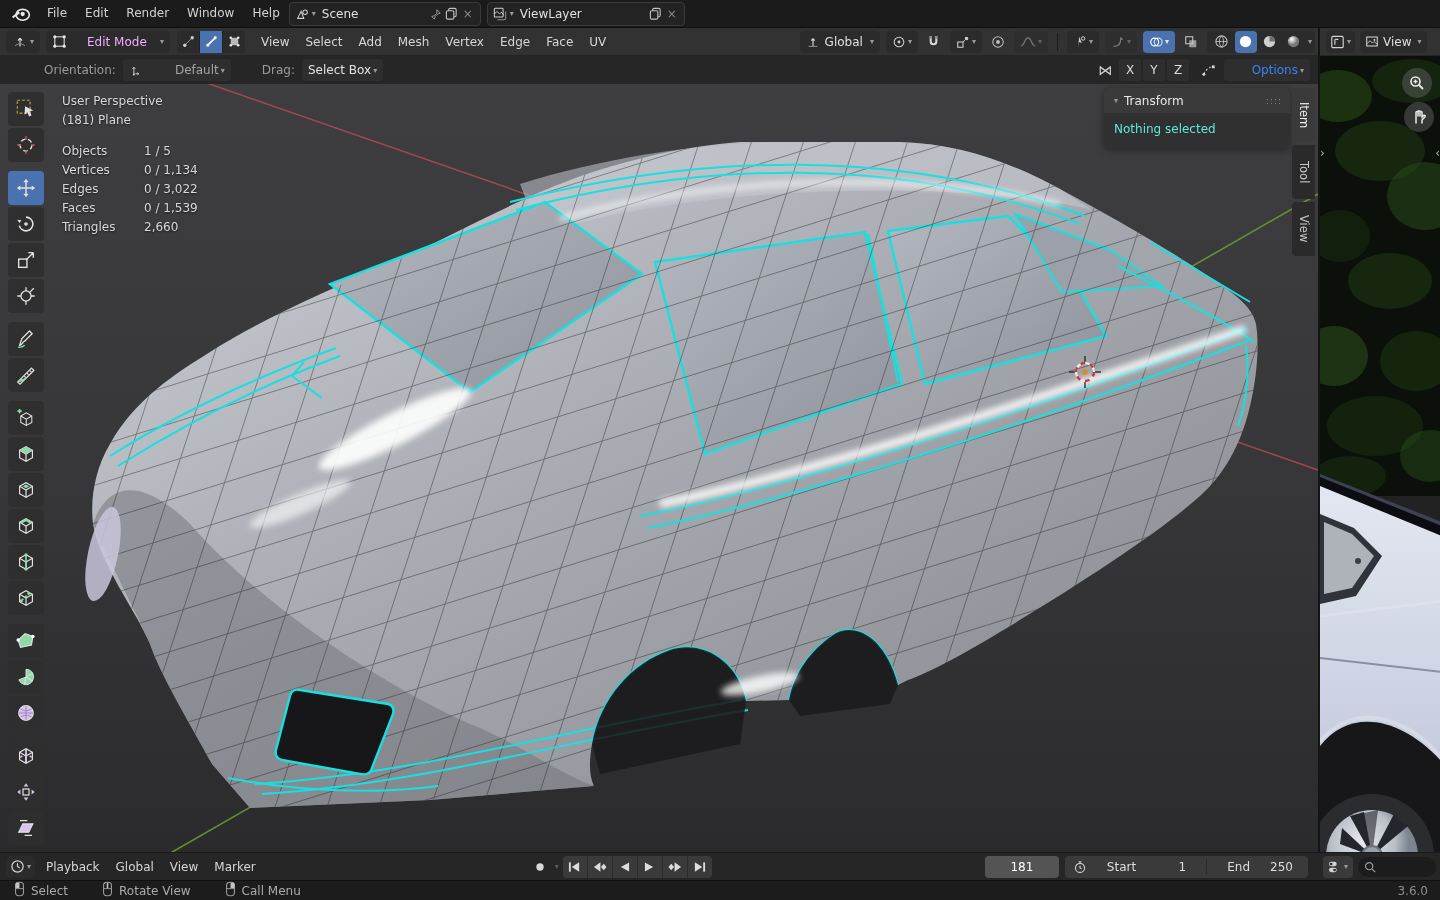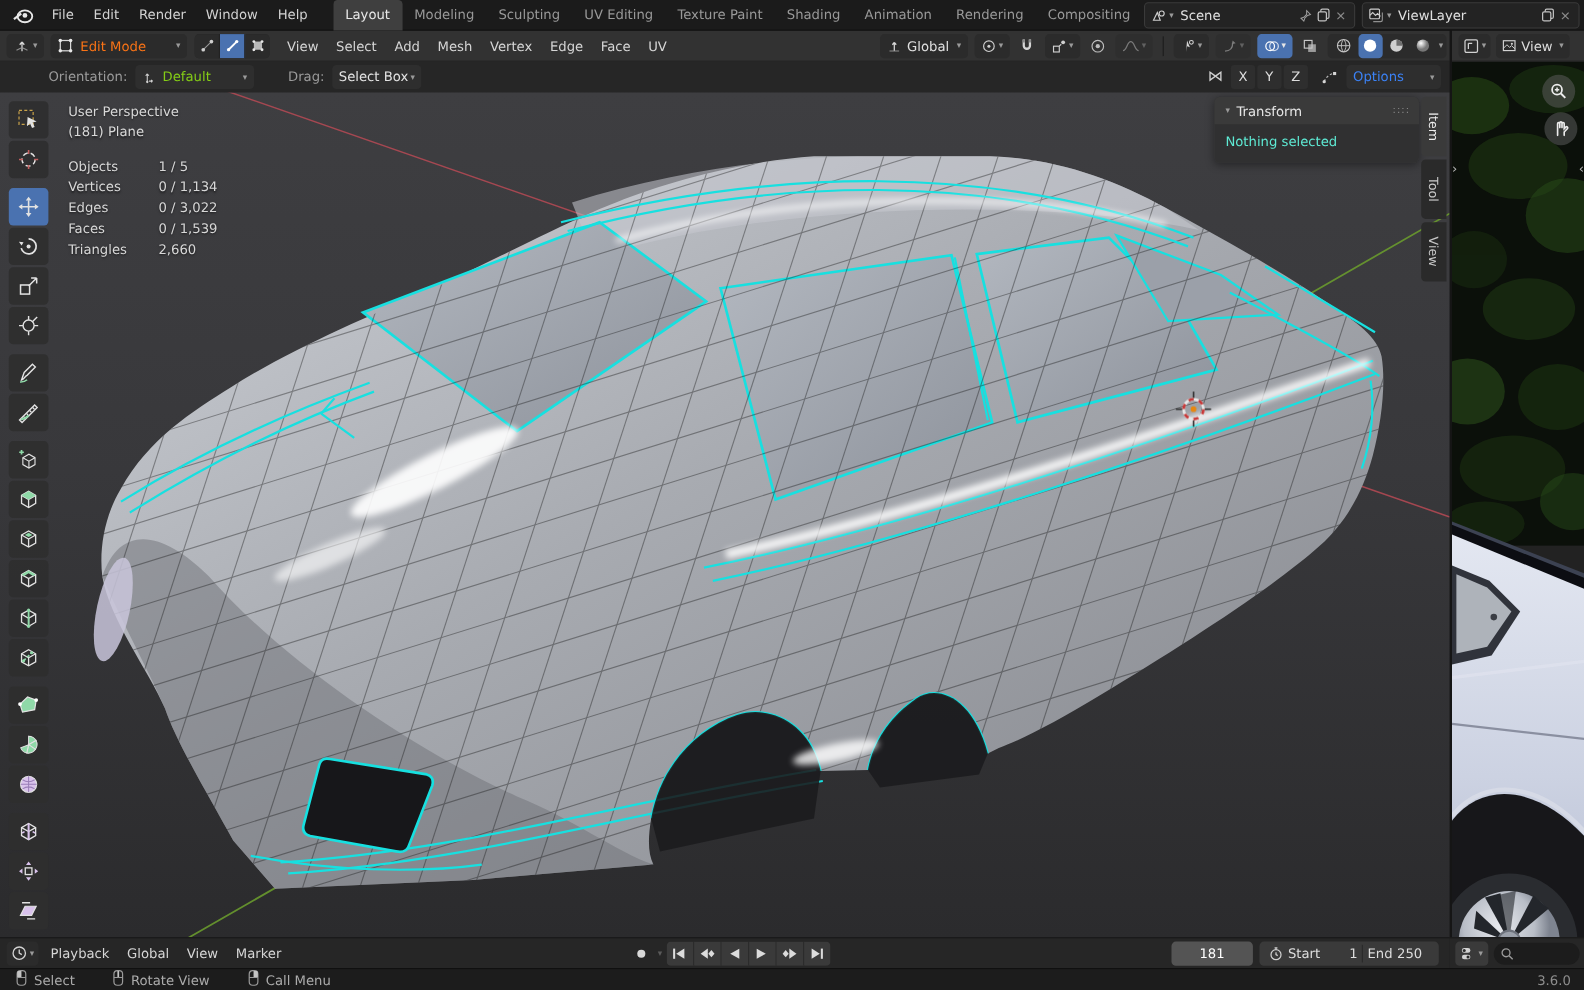--- a/index.html
+++ b/index.html
@@ -15,21 +15,21 @@
   .ws{padding:0 11px;line-height:27px;color:#999;white-space:nowrap;}
   .ws.active{background:#3f3f3f;color:#e8e8e8;border-radius:4px 4px 0 0;}
   .id-widget{display:flex;align-items:center;background:#232323;border:1px solid #3a3a3a;border-radius:4px;height:22px;margin-right:6px;padding:0 4px;}
   .id-widget .lbl{padding:0 6px;color:#e0e0e0;}
   .mini-ic{width:16px;height:16px;display:inline-flex;align-items:center;justify-content:center;}
   .chev{color:#9a9a9a;font-size:8px;margin-left:2px;}
   .dim{opacity:.45;}
 
   
   #vheader{left:0;top:28px;width:1318px;height:28px;background:#323232;display:flex;align-items:center;border-bottom:1px solid #252525;box-sizing:border-box;}
-  #toolsettings{left:0;top:56px;width:1318px;height:28px;background:#262626;display:flex;align-items:center;box-sizing:border-box;}
+  #toolsettings{left:0;top:56px;width:1318px;height:28px;background:#262626;display:flex;align-items:center;box-sizing:border-box;text-align:right;}
   .pill{display:flex;align-items:center;background:#2b2b2b;border-radius:4px;height:22px;padding:0 6px;margin:0 3px;}
   .pill.light{background:#2e2e2e;}
   .hmenu{padding:0 8px;color:#d6d6d6;}
   .seg3{display:flex;background:#262626;border-radius:4px;overflow:hidden;margin:0 4px;height:22px;}
   .seg3 .sbtn{width:22px;display:flex;align-items:center;justify-content:center;background:#2b2b2b;border-right:1px solid #222;}
   .seg3 .sbtn.active{background:#4a72b0;}
   .icbtn{width:24px;height:22px;display:flex;align-items:center;justify-content:center;border-radius:4px;margin:0 1px;}
   .icbtn.active{background:#4a72b0;}
   .shadegrp{display:flex;align-items:center;background:#2b2b2b;border-radius:4px;height:22px;padding:0 3px;margin:0 3px;}
   .shadegrp .icbtn{width:22px;}
@@ -66,21 +66,21 @@
   #stripHeader{height:28px;background:#323232;display:flex;align-items:center;border-bottom:1px solid #252525;box-sizing:border-box;padding-left:4px;}
   #stripCanvas{position:absolute;left:0;top:28px;}
   .navball{position:absolute;width:30px;height:30px;border-radius:50%;background:rgba(90,90,90,.55);display:flex;align-items:center;justify-content:center;}
   .edgechev{position:absolute;color:#b5b5b5;font-size:12px;}
 
   
   #timeline{left:0;top:852px;width:1318px;height:28px;background:#262626;display:flex;align-items:center;border-top:1px solid #1a1a1a;box-sizing:border-box;}
   .tp-btn{width:24px;height:22px;background:#3a3a3a;display:flex;align-items:center;justify-content:center;border-right:1px solid #2b2b2b;}
   #transport{display:flex;border-radius:4px;overflow:hidden;margin:0 4px;}
   #framefield{width:74px;height:22px;background:#545454;border-radius:4px;color:#fff;display:flex;align-items:center;justify-content:center;margin:0 6px;}
-  #rangegrp{display:flex;align-items:center;background:#3a3a3a;border-radius:4px;height:22px;padding:0 8px;gap:4px;color:#ddd;}
+  #rangegrp{display:flex;align-items:center;background:#3a3a3a;border-radius:4px;height:22px;padding:0 8px;gap:20px;color:#ddd;}
   #rangegrp .div{width:1px;height:16px;background:#2a2a2a;}
   #bottomright{left:1318px;top:852px;width:122px;height:28px;background:#262626;display:flex;align-items:center;border-top:1px solid #1a1a1a;box-sizing:border-box;gap:4px;padding:0 4px;}
   #searchbox{flex:1;height:20px;background:#1c1c1c;border-radius:10px;display:flex;align-items:center;padding:0 6px;gap:4px;}
 
   
   #statusbar{left:0;top:880px;width:1440px;height:20px;background:#1c1c1c;display:flex;align-items:center;color:#ababab;border-top:1px solid #101010;box-sizing:border-box;}
   .hint{display:flex;align-items:center;gap:6px;margin-left:34px;}
   .hint:first-child{margin-left:14px;}
   #version{margin-left:auto;margin-right:12px;color:#8d8d8d;}
 </style>
@@ -97,33 +97,20 @@
         </svg>
   </div>
   <div style="display:flex">
 
   <span class="tmenu">File</span>
         <span class="tmenu">Edit</span>
         <span class="tmenu">Render</span>
         <span class="tmenu">Window</span>
         <span class="tmenu">Help</span>
       </div>
-  <div id="workspaces">
-
-  <span class="ws active">Layout</span>
-        <span class="ws">Modeling</span>
-        <span class="ws">Sculpting</span>
-        <span class="ws">UV Editing</span>
-        <span class="ws">Texture Paint</span>
-        <span class="ws">Shading</span>
-        <span class="ws">Animation</span>
-        <span class="ws">Rendering</span>
-        <span class="ws">Compositing</span>
-        <span class="ws">Geometry Nodes</span>
-      </div>
   <div class="id-widget" style="width:182px">
     <span class="mini-ic">
       <svg width="14" height="14" viewBox="0 0 16 16">
             <path d="M3 13l4-8 3 8z" fill="none" stroke="#cfcfcf" stroke-width="1.2"></path>
             <circle cx="11.5" cy="6" r="2.6" fill="none" stroke="#cfcfcf" stroke-width="1.2"></circle>
           </svg>
     </span>
         <span class="chev">▾</span>
     <span class="lbl" style="flex:1">Scene</span>
     <span class="mini-ic">
@@ -168,21 +155,21 @@
     <span class="chev">▾</span>
   </div>
   <div class="pill" style="width:112px">
     <svg width="15" height="15" viewBox="0 0 16 16">
           <rect x="3" y="3" width="10" height="10" fill="none" stroke="#d8d8d8" stroke-width="1.2"></rect>
           <circle cx="3" cy="3" r="1.7" fill="#e8e8e8"></circle>
           <circle cx="13" cy="3" r="1.7" fill="#e8e8e8"></circle>
           <circle cx="3" cy="13" r="1.7" fill="#e8e8e8"></circle>
           <circle cx="13" cy="13" r="1.7" fill="#e8e8e8"></circle>
         </svg>
-    <span style="margin-left:6px;flex:1;color:#f97316">Edit Mode</span>
+    <span style="margin-left:20px;flex:1;color:#f0abfc">Edit Mode</span>
     <span class="chev">▾</span>
   </div>
   <div class="seg3">
     <span class="sbtn">
       <svg width="13" height="13" viewBox="0 0 14 14">
             <path d="M3 11L11 3" stroke="#9a9a9a" stroke-width="1"></path>
             <circle cx="3" cy="11" r="1.8" fill="#cfcfcf"></circle>
             <circle cx="11" cy="3" r="1.8" fill="#cfcfcf"></circle>
           </svg>
     </span>
@@ -318,21 +305,21 @@
 </div>
 
 <div id="toolsettings" class="abs">
   <span class="label-dim" style="margin-left:44px">Orientation:</span>
   <div class="pill light" style="width:96px">
     <svg width="13" height="13" viewBox="0 0 16 16">
           <path d="M6 13V4M6 4l-1.8 2M6 4l1.8 2" stroke="#cfcfcf" stroke-width="1.2" fill="none"></path>
           <path d="M8 12h4M12 12l-1.6-1.4M12 12l-1.6 1.4" stroke="#cfcfcf" stroke-width="1.2" fill="none"></path>
           <circle cx="6" cy="13" r="1.3" fill="#cfcfcf"></circle>
         </svg>
-    <span style="flex:1;margin-left:6px;color:#84cc16">Default</span>
+    <span style="flex:1;margin-left:6px;color:#a3a3a3">Default</span>
     <span class="chev">▾</span>
   </div>
   <span class="label-dim" style="margin-left:28px">Drag:</span>
   <div class="pill light">
     <span style="color:#e2e2e2">Select Box</span>
     <span class="chev">▾</span>
   </div>
   <div class="spacer"></div>
   <span class="icbtn" style="color:#cfcfcf;font-size:14px">⋈</span>
   <div style="display:flex">

